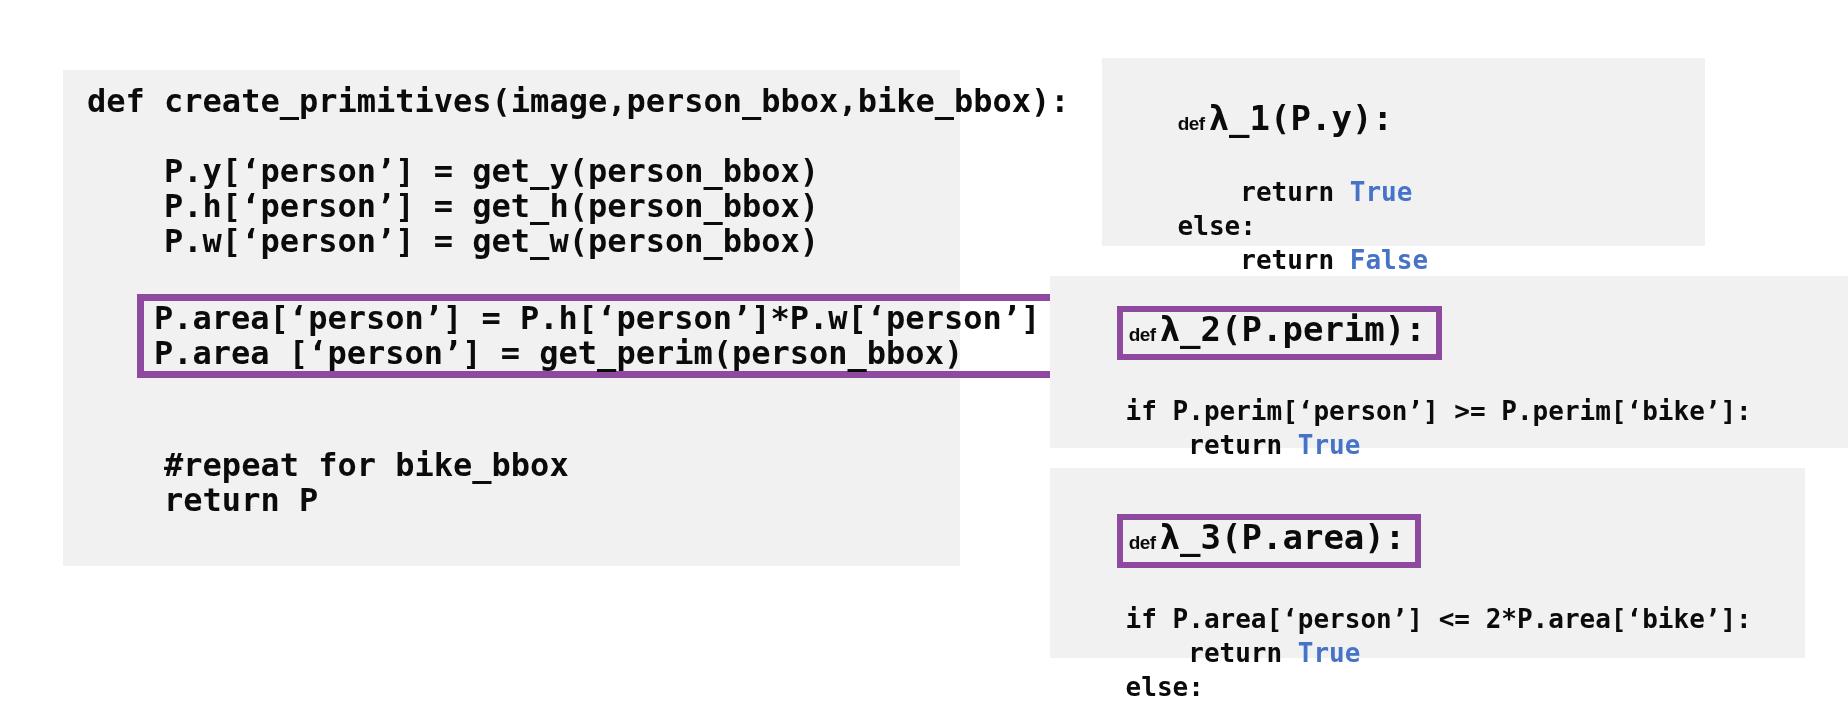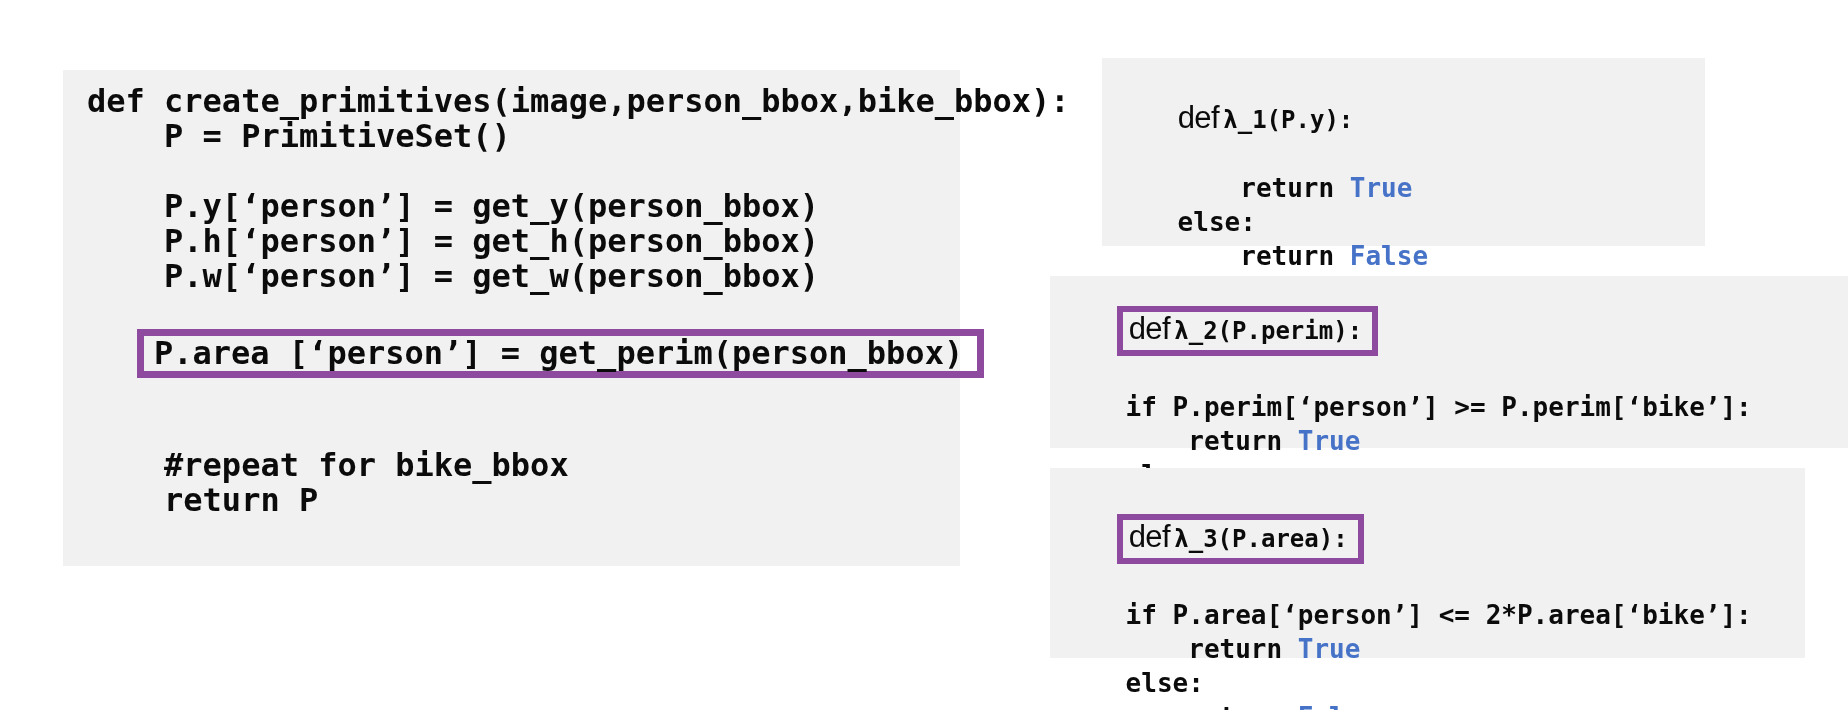--- a/index.html
+++ b/index.html
@@ -27,45 +27,45 @@
 
   
   .rpanel .ln { font-size:26px; line-height:34px; }
   #panel-r1 { left:1102px; top:58px;  width:603px; height:188px; padding:9px 0 0 13px; }
   #panel-r2 { left:1050px; top:276px; width:821px; height:172px; padding:2px 0 0 13px; }
   #panel-r3 { left:1050px; top:468px; width:755px; height:190px; padding:18px 0 0 13px; }
 
   .defline { overflow:visible; }
   .defkw {
     font-family:"Liberation Sans","DejaVu Sans",sans-serif;
-    font-weight:normal; font-size:31px;
+    font-weight:bold; font-size:19px;
     letter-spacing:-0.5px;
     margin-right:4px;
   }
-  .sig { font-size:24px; }
+  .sig { font-size:34px; }
   .defbox { display:inline-block; white-space:pre; }
   .defbox.boxed {
     border:6px solid var(--purple,#8e4a9e);
     padding:0 10px 2px 6px;
     margin:-6px 0 0 -9px;
   }
   .bool { color:var(--bool-blue,#4673c8); }
 </style>
 </head>
 <body>
 
 <div class="panel code" id="panel-left">
   <div class="ln">def create_primitives(image,person_bbox,bike_bbox):</div>
-  <div class="ln">    P = PrimitiveSet()</div>
   <div class="ln"> </div>
   <div class="ln">    P.y[‘person’] = get_y(person_bbox)</div>
   <div class="ln">    P.h[‘person’] = get_h(person_bbox)</div>
   <div class="ln">    P.w[‘person’] = get_w(person_bbox)</div>
   <div class="ln"> </div>
   <div class="hl-group">
+    <div class="ln">P.area[‘person’] = P.h[‘person’]*P.w[‘person’]</div>
     <div class="ln">P.area [‘person’] = get_perim(person_bbox)</div>
   </div>
   <div class="ln"> </div>
   <div class="ln"> </div>
   <div class="ln">    #repeat for bike_bbox</div>
   <div class="ln">    return P</div>
 </div>
 
 <div class="panel code rpanel" id="panel-r1">
   <div class="ln defline">

